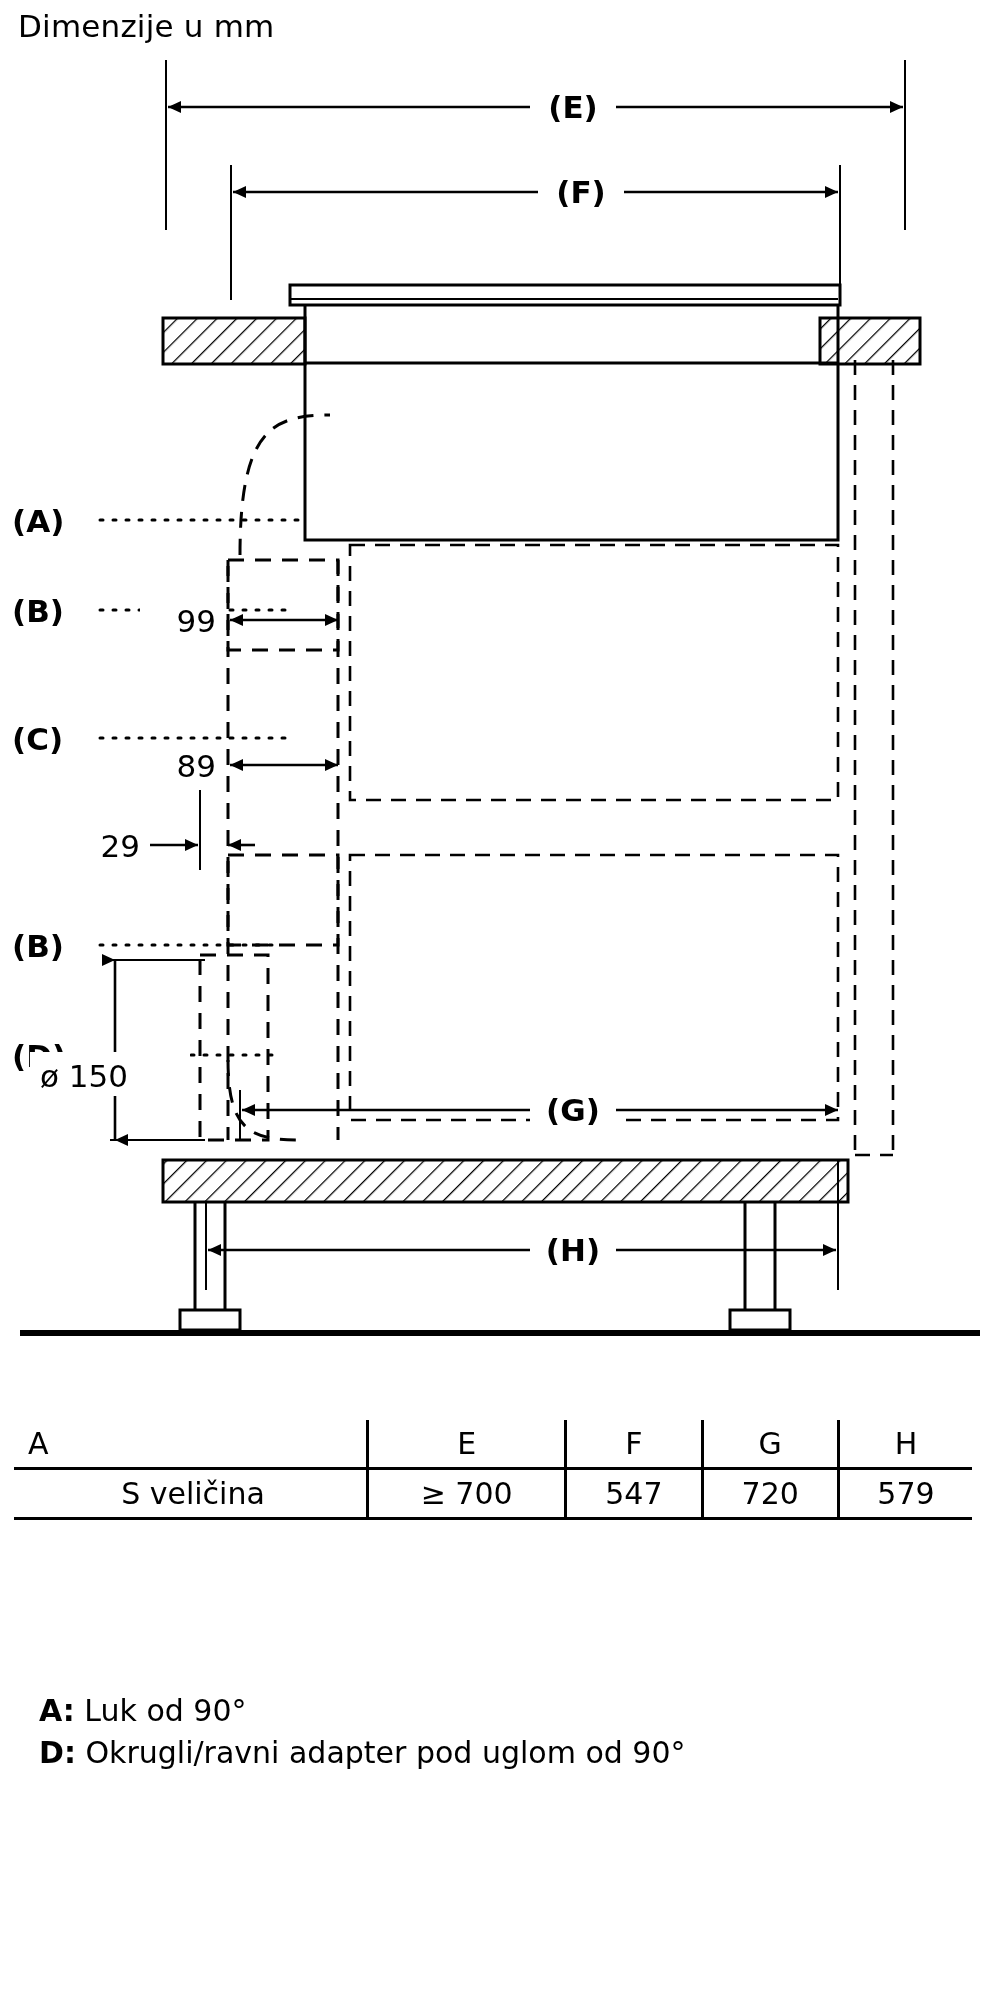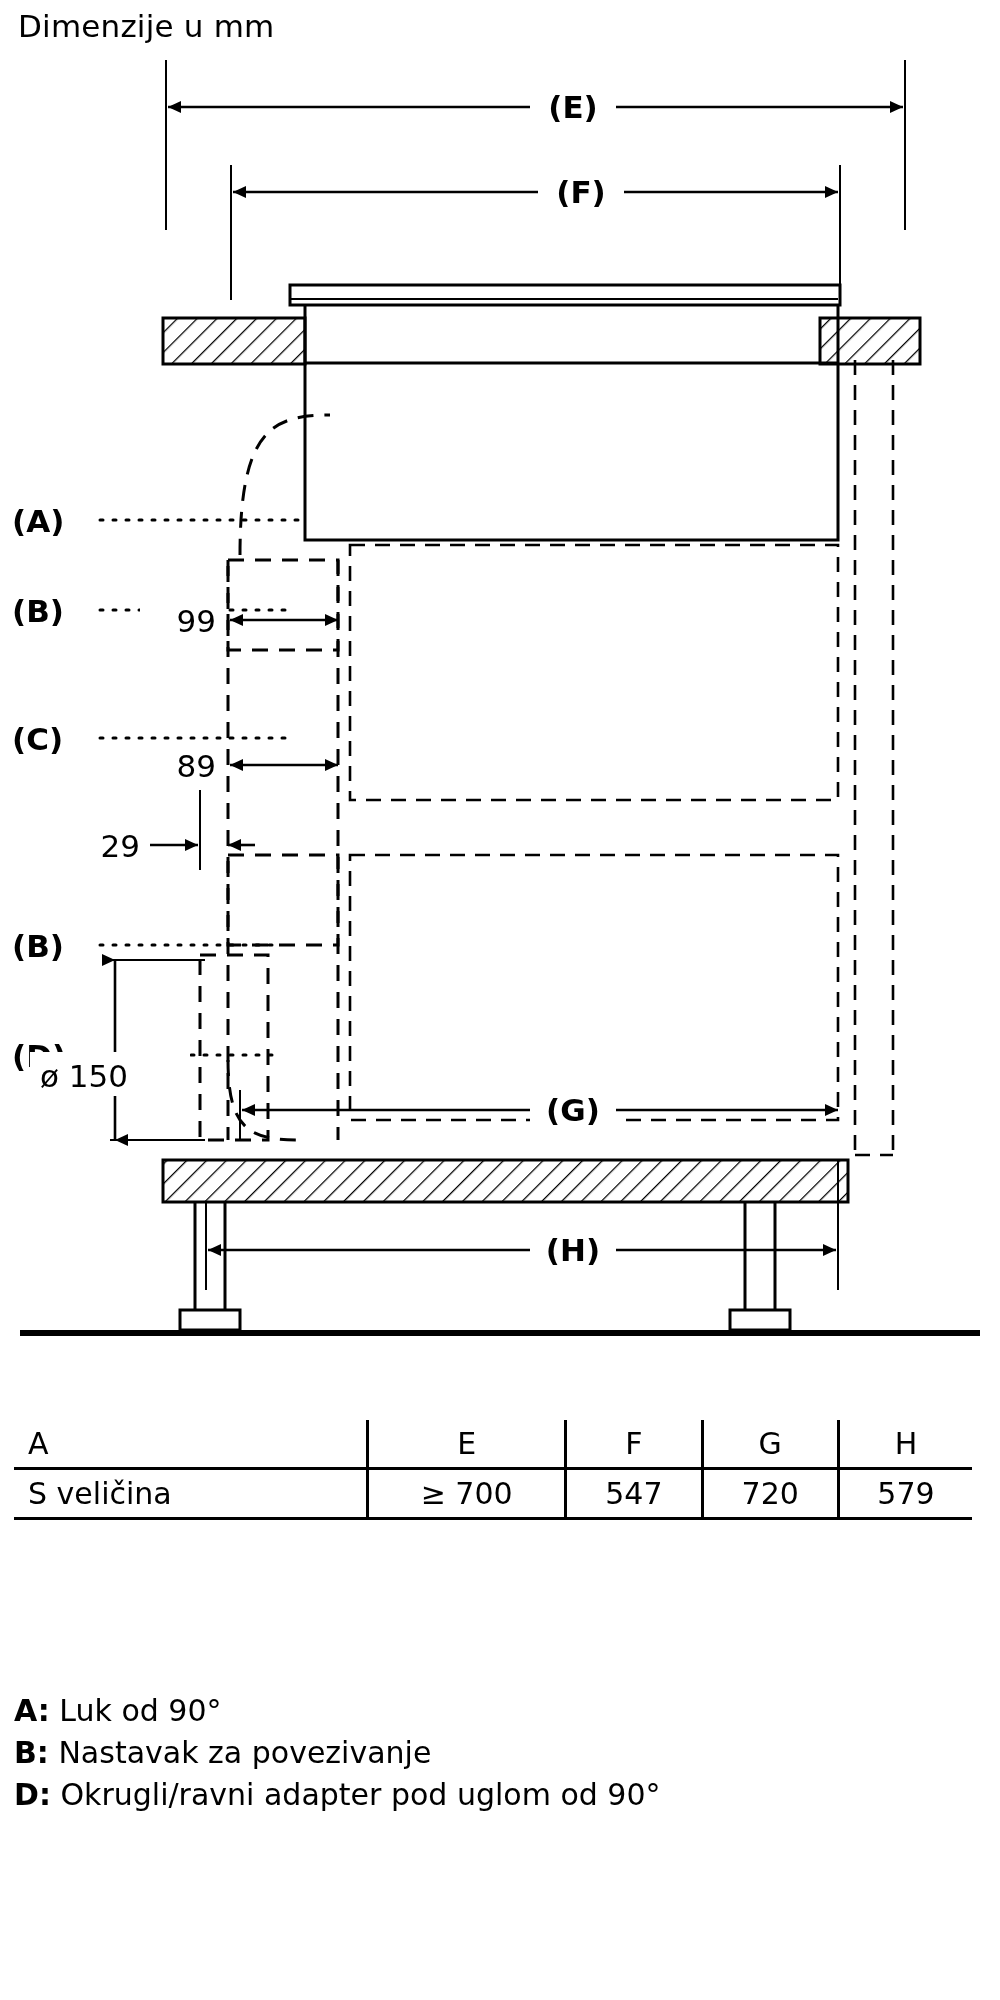--- a/index.html
+++ b/index.html
@@ -51,40 +51,42 @@
   .tbl .colA {
     text-align: left;
     width: 330px;
     padding-left: 14px;
   }
   .tbl tr.hdr th {
     border-bottom: 3px solid #000;
   }
   .tbl tr.row td {
     border-bottom: 3px solid #000;
+    text-align: center;
   }
   .tbl tr.last td {
     border-bottom: none;
   }
   .tbl .sepL {
     border-left: 3px solid #000;
   }
   .tbl th.colA, .tbl td.colA {
     border-left: none;
   }
   .legend {
     position: absolute;
     left: 14px;
     top: 1690px;
     width: 960px;
     font-size: 30px;
     line-height: 42px;
   }
   .legend .lrow {
     white-space: nowrap;
+    margin-left: 25px;
   }
   .legend b {
     font-weight: bold;
   }
   text {
     font-family: "DejaVu Sans", "Liberation Sans", sans-serif;
   }
 </style>
 </head>
 <body>
@@ -242,22 +244,18 @@
       </tr>
     </tbody>
   </table>
 
   <div class="legend">
     <div class="lrow">
       <b>A:</b>
       <span>Luk od 90°</span>
     </div>
     <div class="lrow">
-      <b>B:</b>
-      <span>Nastavak za povezivanje</span>
-    </div>
-    <div class="lrow">
       <b>D:</b>
       <span>Okrugli/ravni adapter pod uglom od 90°</span>
     </div>
   </div>
 
 </div>
 
 </body></html>

